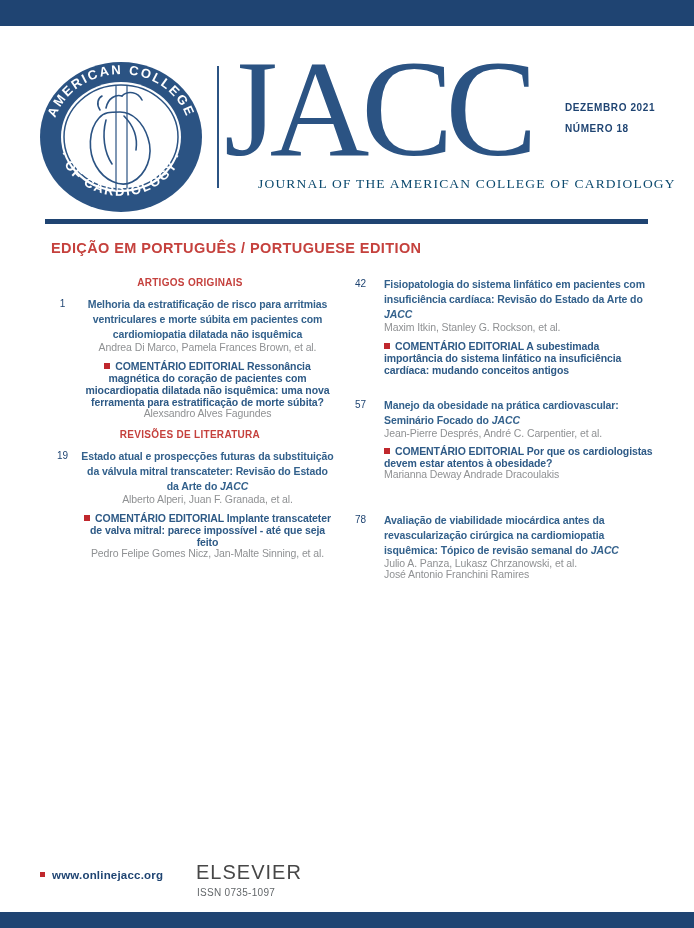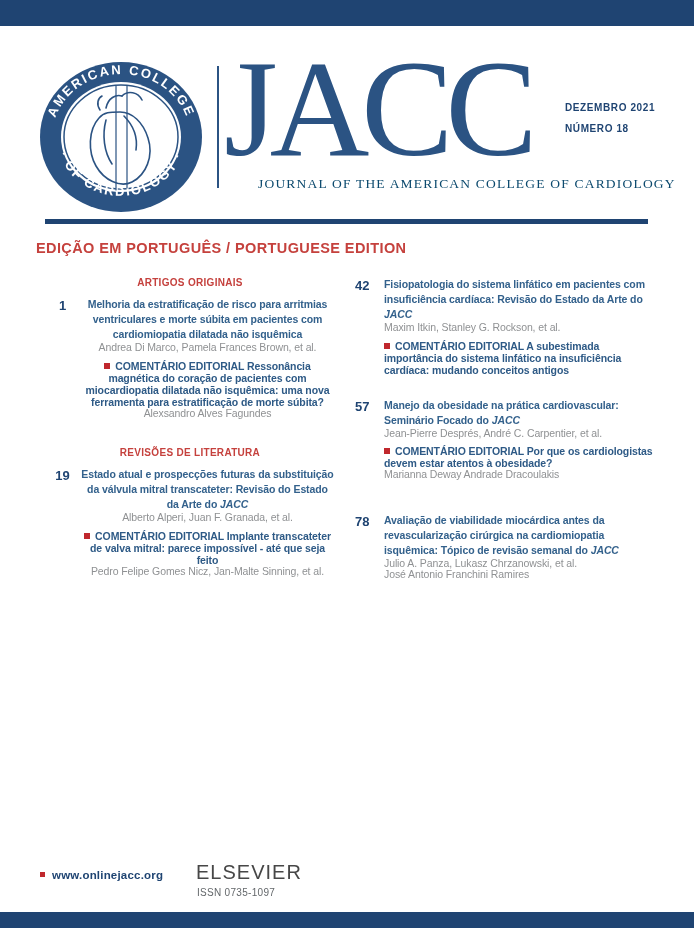--- a/index.html
+++ b/index.html
@@ -26,40 +26,40 @@
     position:absolute; left:258px; top:176px;
     font-family:"Liberation Serif", serif;
     font-size:13.5px; letter-spacing:1.2px; color:#0c4a6e; white-space:nowrap;
   }
   .issue-info { position:absolute; left:565px; top:102px; color:#1f4472; }
   .issue-info div { font-size:10px; font-weight:bold; letter-spacing:0.6px; margin-bottom:10px; white-space:nowrap; }
 
   .rule { position:absolute; left:45px; top:219px; width:603px; height:5px; background:#1f4472; }
 
   .edition {
-    position:absolute; left:36px; top:240px;
+    position:absolute; left:51px; top:240px;
     color:#c5413d; font-size:14.5px; font-weight:bold; letter-spacing:0.4px; white-space:nowrap;
   }
 
   
   .col-left  { position:absolute; left:45px;  top:277px; width:290px;text-align:center; }
   .col-right { position:absolute; left:355px; top:277px; width:303px; }
 
   .sec-heading {
     color:#c5413d; font-weight:bold; font-size:10px;
     letter-spacing:0.3px; margin-bottom:9px;
   }
-  .sec-heading.second { margin-top:28px; }
+  .sec-heading.second { margin-top:10px; }
 
   .entry { display:flex; }
   .col-right .entry        { margin-bottom:22px; }
   .col-right .entry.gap-lg { margin-bottom:32px; }
   .pg {
     flex:none; width:35px; color:#1f4472;
-    font-size:13px; font-weight:bold; padding-top:1px;
+    font-size:10px; font-weight:normal; padding-top:1px;
   }
   .col-right .pg { width:29px; }
   .ebody { flex:1; }
   .etitle {
     color:#33618c; font-weight:bold; font-size:10.5px;
     line-height:15px; letter-spacing:-0.1px;
   }
   .jacc-em { font-style:italic; }
   .eauthors {
     color:#8f9193; font-size:10.5px; line-height:11.5px; letter-spacing:-0.1px;

